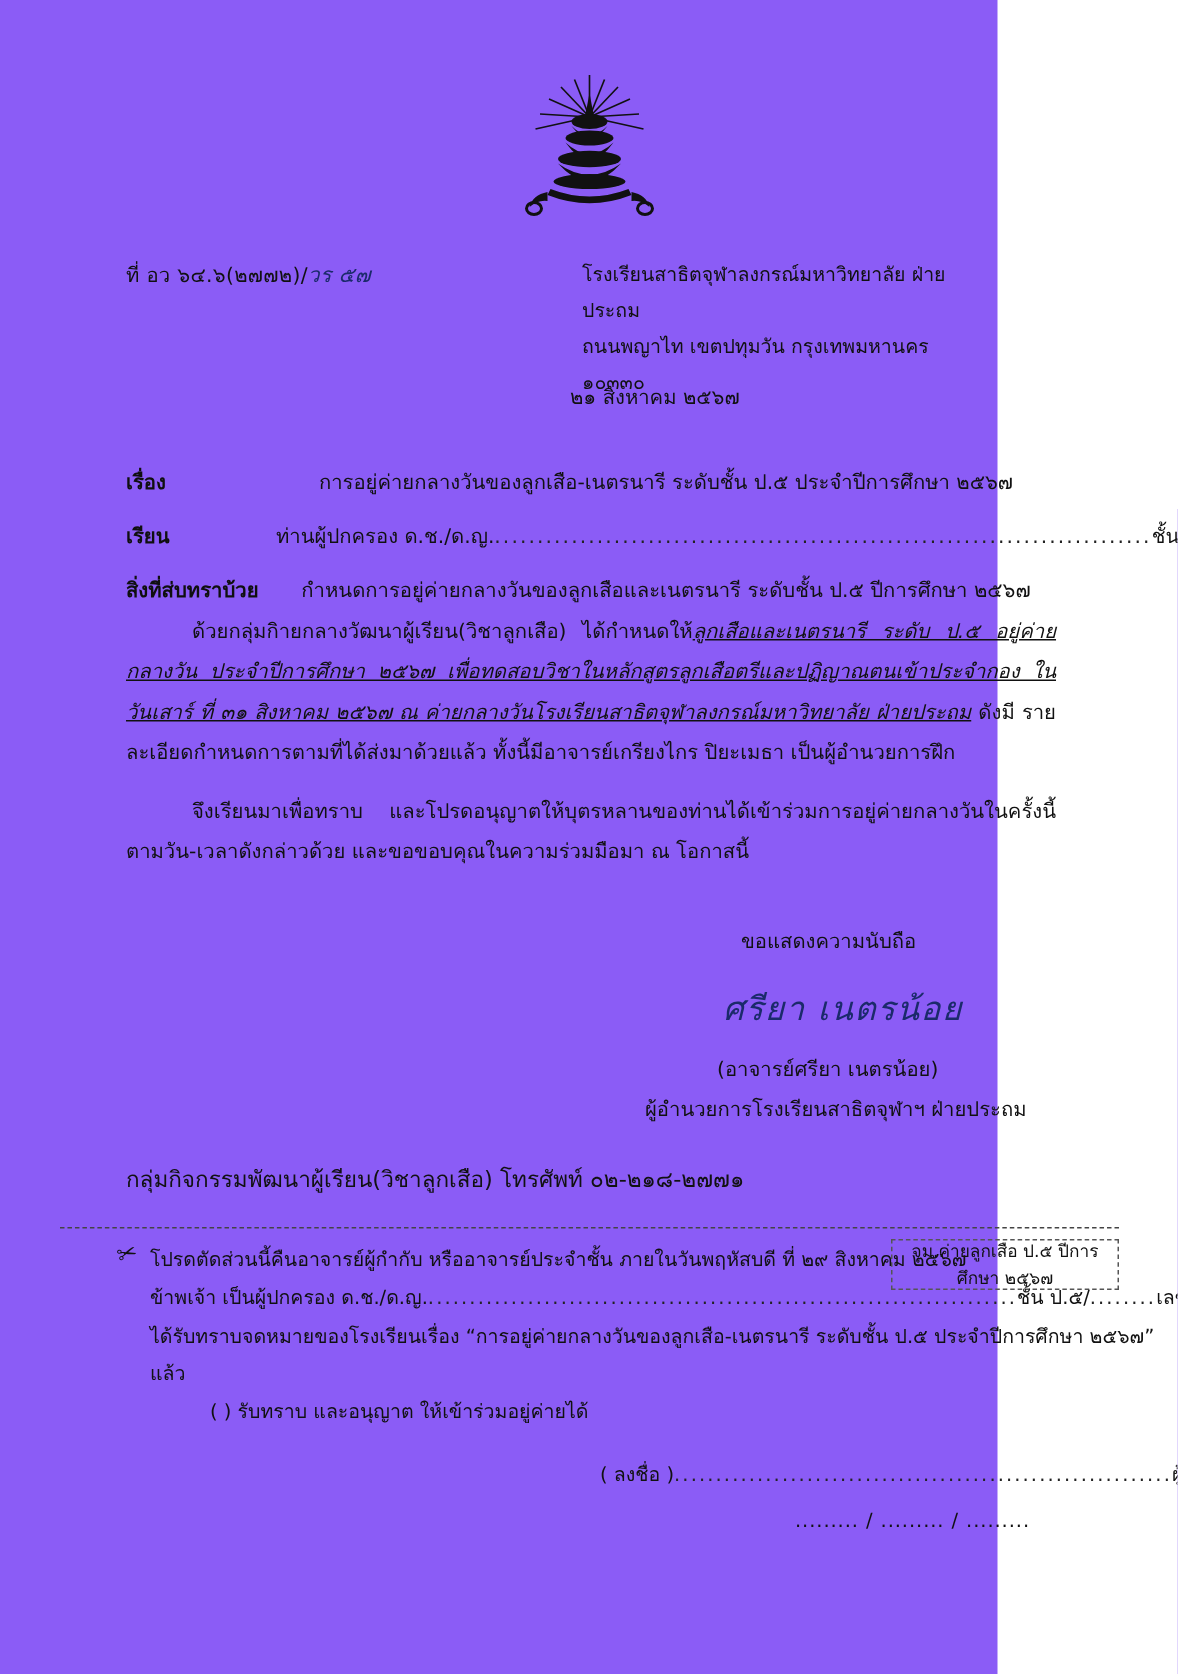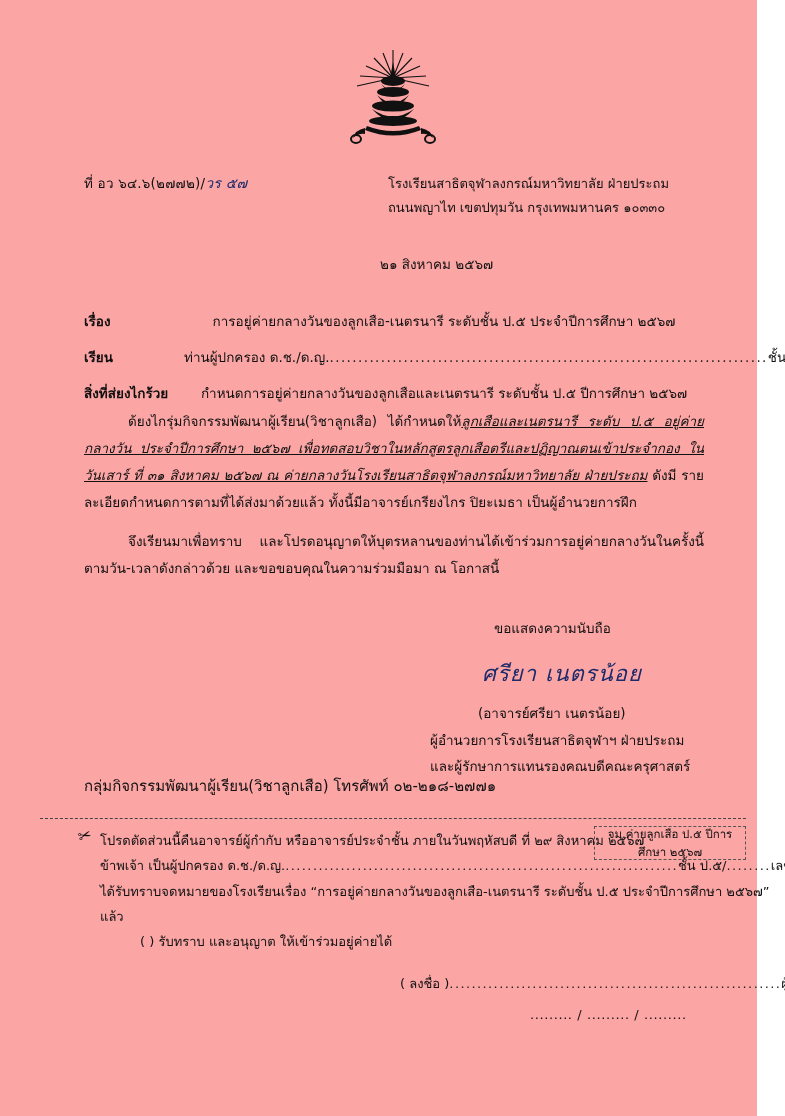--- a/index.html
+++ b/index.html
@@ -10,23 +10,23 @@
   body {
     width: 785px;
     height: 1116px;
     font-family: "DejaVu Sans", "Liberation Sans", sans-serif;
     color: #111111;
     position: relative;
     overflow: hidden;
   }
   .page {
     position: relative;
-    width: 757px;
+    width: 665px;
     height: 1116px;
-    background: #fca5a5;
+    background: #8b5cf6;
   }
 
   
   .emblem-wrap {
     position: absolute;
     top: 48px;
     left: 0;
     width: 785px;
     text-align: center;
   }
@@ -251,44 +251,43 @@
       <div class="field-label">เรื่อง</div>
       <div class="field-value">การอยู่ค่ายกลางวันของลูกเสือ-เนตรนารี ระดับชั้น ป.๕ ประจำปีการศึกษา ๒๕๖๗</div>
     </div>
     <div class="field-row">
       <div class="field-label">เรียน</div>
       <div class="field-value">
         <span>ท่านผู้ปกครอง ด.ช./ด.ญ.</span><span class="dotfill">.............................................................................</span><span>ชั้น ป.๕/</span>
       </div>
     </div>
     <div class="field-row">
-      <div class="field-label">สิ่งที่ส่ยงไกร้วย</div>
+      <div class="field-label">สิ่งที่ส่บทราบ้วย</div>
       <div class="field-value">กำหนดการอยู่ค่ายกลางวันของลูกเสือและเนตรนารี ระดับชั้น ป.๕ ปีการศึกษา ๒๕๖๗</div>
     </div>
   </div>
 
   <div class="body-text">
     <div class="para indent">
-      <span>ด้ยงไกรุ่มกิจกรรมพัฒนาผู้เรียน(วิชาลูกเสือ) ได้กำหนดให้</span><span class="ul ital">ลูกเสือและเนตรนารี ระดับ ป.๕ อยู่ค่าย</span>
+      <span>ด้วยกลุ่มกิายกลางวัฒนาผู้เรียน(วิชาลูกเสือ) ได้กำหนดให้</span><span class="ul ital">ลูกเสือและเนตรนารี ระดับ ป.๕ อยู่ค่าย</span>
       <span class="ul ital">กลางวัน ประจำปีการศึกษา ๒๕๖๗ เพื่อทดสอบวิชาในหลักสูตรลูกเสือตรีและปฏิญาณตนเข้าประจำกอง ใน</span>
       <span class="ul ital">วันเสาร์ ที่ ๓๑ สิงหาคม ๒๕๖๗ ณ ค่ายกลางวันโรงเรียนสาธิตจุฬาลงกรณ์มหาวิทยาลัย ฝ่ายประถม</span><span> ดังมี</span>
       <span>รายละเอียดกำหนดการตามที่ได้ส่งมาด้วยแล้ว ทั้งนี้มีอาจารย์เกรียงไกร ปิยะเมธา เป็นผู้อำนวยการฝึก</span>
     </div>
     <div class="para indent">
       <span>จึงเรียนมาเพื่อทราบ และโปรดอนุญาตให้บุตรหลานของท่านได้เข้าร่วมการอยู่ค่ายกลางวันในครั้งนี้</span>
       <span>ตามวัน-เวลาดังกล่าวด้วย และขอขอบคุณในความร่วมมือมา ณ โอกาสนี้</span>
     </div>
   </div>
 
   <div class="sig-block">
     <div class="line" style="margin-left:64px">ขอแสดงความนับถือ</div>
     <div class="signature">ศรียา เนตรน้อย</div>
     <div class="line" style="margin-left:48px">(อาจารย์ศรียา  เนตรน้อย)</div>
     <div class="line">ผู้อำนวยการโรงเรียนสาธิตจุฬาฯ ฝ่ายประถม</div>
-    <div class="line">และผู้รักษาการแทนรองคณบดีคณะครุศาสตร์</div>
   </div>
 
   <div class="contact">กลุ่มกิจกรรมพัฒนาผู้เรียน(วิชาลูกเสือ) โทรศัพท์ ๐๒-๒๑๘-๒๗๗๑</div>
 
   <div class="cutline"></div>
   <div class="scissors">✂</div>
 
   <div class="stamp-box">จม.ค่ายลูกเสือ ป.๕ ปีการศึกษา ๒๕๖๗</div>
 
   <div class="slip">

